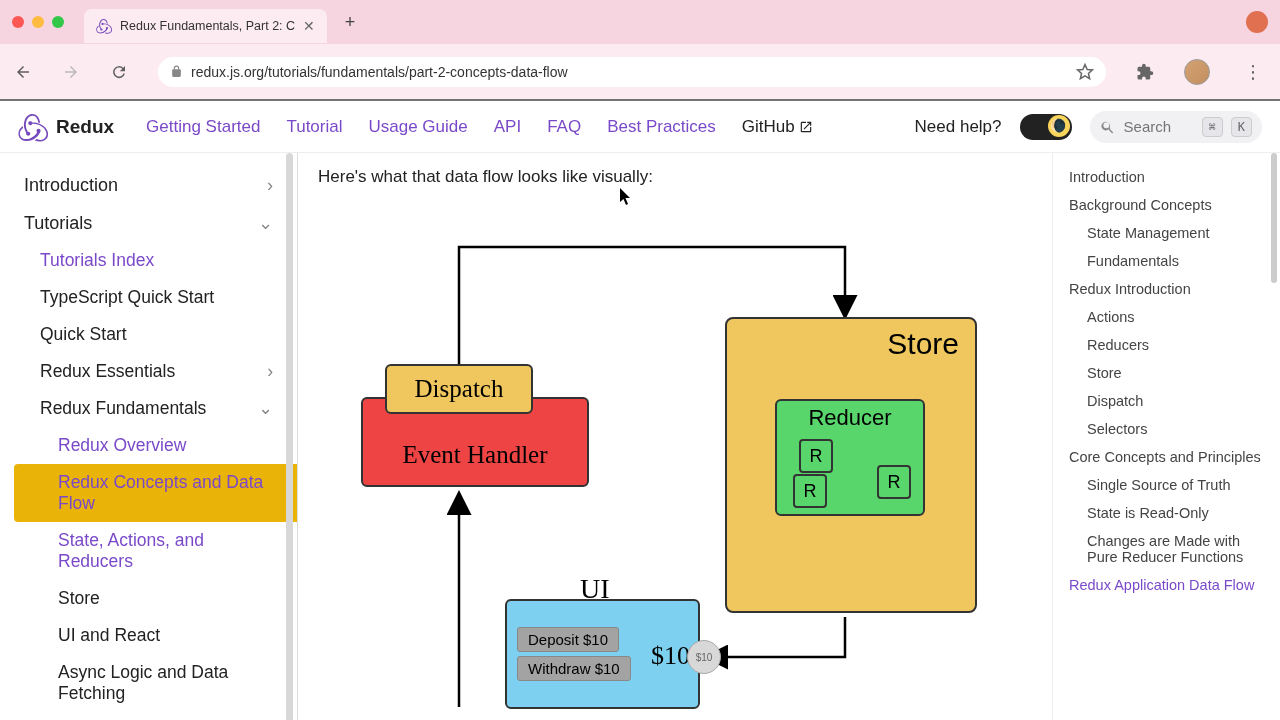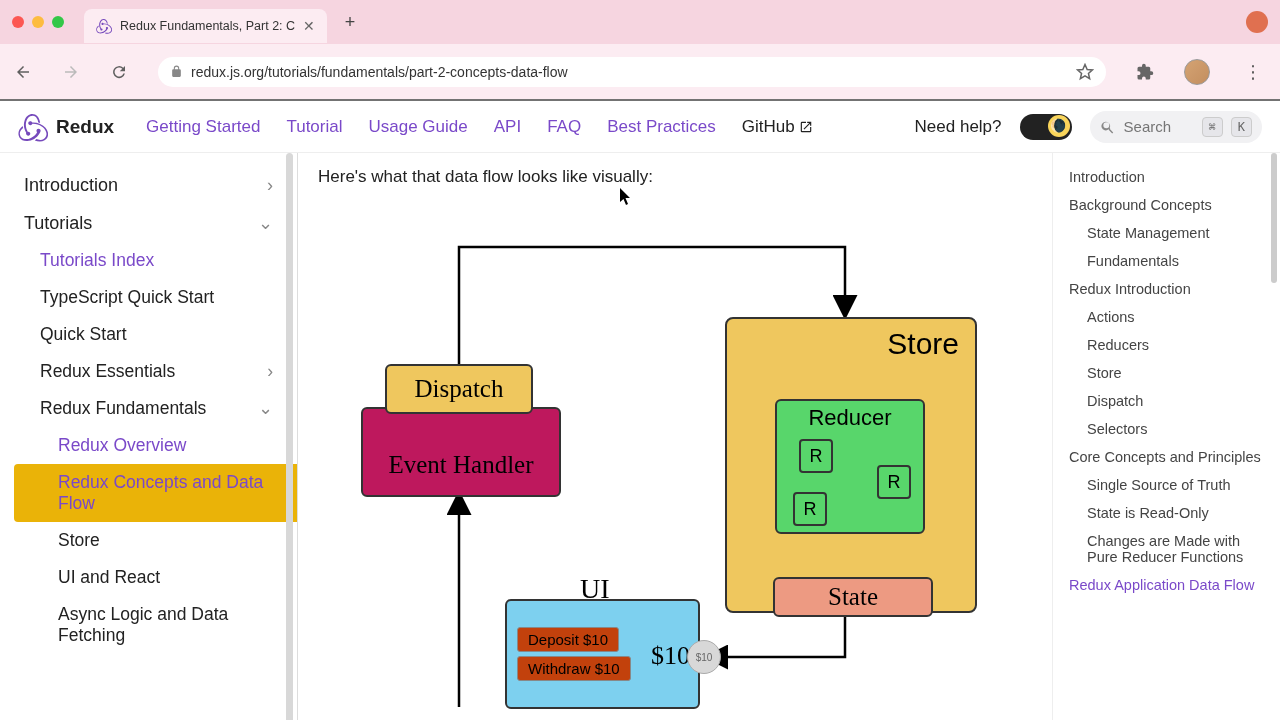--- a/index.html
+++ b/index.html
@@ -57,29 +57,29 @@
 .side-item.active { background: #eab308; color: #7a49c9; }
 .chev { color: #888; }
 
 .main { flex: 1; padding: 14px 20px 0 20px; overflow: hidden; position: relative; }
 .intro-text { font-size: 17px; color: #222; margin-bottom: 2px; }
 
 
 .diagram { position: relative; width: 700px; height: 520px; margin: 20px auto 0; }
 .dg-box { position: absolute; border-radius: 6px; display: flex; flex-direction: column; align-items: center; justify-content: center; font-family: Georgia, serif; }
 .dg-dispatch { left: 60px; top: 157px; width: 148px; height: 50px; background: #efc75e; border: 2px solid #333; font-size: 25px; z-index: 3; }
-.dg-evhandler { left: 36px; top: 200px; width: 200px; height: 90px; background: #be185d; border: 2px solid #333; font-size: 25px; z-index: 2; }
+.dg-evhandler { left: 36px; top: 190px; width: 228px; height: 90px; background: #ef4444; border: 2px solid #333; font-size: 25px; z-index: 2; }
 .dg-store { left: 400px; top: 110px; width: 252px; height: 296px; background: #efc75e; border: 2px solid #333; border-radius: 8px; z-index: 1; }
 .dg-store-label { position: absolute; right: 16px; top: 8px; font-size: 30px; }
-.dg-reducer { left: 450px; top: 192px; width: 150px; height: 135px; background: #58d66b; border: 2px solid #333; font-size: 22px; z-index: 2; justify-content: flex-start; padding-top: 4px; }
+.dg-reducer { left: 450px; top: 192px; width: 150px; height: 117px; background: #58d66b; border: 2px solid #333; font-size: 22px; z-index: 2; justify-content: flex-start; padding-top: 4px; }
 .dg-r { width: 34px; height: 34px; background: #58d66b; border: 2px solid #333; border-radius: 4px; display: flex; align-items: center; justify-content: center; font-size: 18px; position: absolute; }
 .dg-state { left: 448px; top: 370px; width: 160px; height: 40px; background: #ed9a82; border: 2px solid #333; font-size: 25px; z-index: 2; }
 .dg-ui-label { left: 255px; top: 366px; position: absolute; font-size: 28px; font-family: Georgia, serif; }
 .dg-ui { left: 180px; top: 392px; width: 195px; height: 110px; background: #7dd0ef; border: 2px solid #333; border-radius: 6px; z-index: 2; padding: 14px 8px; }
-.dg-btn { background: #c2410c; border: 1px solid #888; border-radius: 3px; padding: 3px 10px; font-size: 15px; margin: 2px; font-family: -apple-system, sans-serif; }
+.dg-btn { background: #a3a3a3; border: 1px solid #888; border-radius: 3px; padding: 3px 10px; font-size: 15px; margin: 2px; font-family: -apple-system, sans-serif; }
 .dg-balance { position: absolute; right: 8px; top: 40px; font-size: 26px; font-family: Georgia, serif; }
 .dg-bubble { position: absolute; left: 362px; top: 433px; width: 34px; height: 34px; background: #d8d8d8; border-radius: 50%; border: 1px solid #aaa; display: flex; align-items: center; justify-content: center; font-size: 10px; z-index: 5; font-family: -apple-system, sans-serif; color:#666;}
 svg.conn { position: absolute; left:0; top:0; width: 700px; height: 550px; pointer-events:none; z-index: 0; }
 
 
 .toc { width: 228px; border-left: 1px solid #eee; padding: 10px 8px 10px 16px; overflow-y: auto; font-size: 14.5px; position:relative; }
 .toc::after{content:"";position:absolute;right:3px;top:0;width:6px;height:130px;background:#ccc;border-radius:3px;}
 .toc-item { padding: 6px 0; color: #444; cursor: pointer; }
 .toc-item.sub { padding-left: 18px; }
 .toc-item.active { color: #7a49c9; }
@@ -196,20 +196,21 @@
     <div class="side-item level2">
         <span>Redux Essentials</span>
         <span class="chev">›</span>
       </div>
     <div class="side-item level2">
         <span>Redux Fundamentals</span>
         <span class="chev">⌄</span>
       </div>
     <div class="side-item level3 link">Redux Overview</div>
     <div class="side-item level3 active">Redux Concepts and Data Flow</div>
+    <div class="side-item level3 link">State, Actions, and Reducers</div>
     <div class="side-item level3">Store</div>
     <div class="side-item level3">UI and React</div>
     <div class="side-item level3">Async Logic and Data Fetching</div>
   </div>
 
   <div class="main">
     <p class="intro-text">Here's what that data flow looks like visually:</p>
     <div class="diagram">
       <svg class="conn">
         <defs>
@@ -236,21 +237,20 @@
           <span class="dg-store-label">Store</span>
         </div>
       <div class="dg-box dg-evhandler" style="justify-content:flex-end;padding-bottom:16px;">Event Handler</div>
       <div class="dg-box dg-dispatch">Dispatch</div>
       <div class="dg-box dg-reducer">
         <span>Reducer</span>
         <div class="dg-r" style="left:22px;top:38px;">R</div>
         <div class="dg-r" style="right:12px;top:64px;">R</div>
         <div class="dg-r" style="left:16px;bottom:6px;">R</div>
       </div>
-      <div class="dg-box dg-state">State</div>
       <span class="dg-ui-label">UI</span>
       <div class="dg-box dg-ui" style="align-items:flex-start;">
         <div class="dg-btn">Deposit $10</div>
         <div class="dg-btn">Withdraw $10</div>
         <span class="dg-balance">$10</span>
       </div>
       <div class="dg-bubble">$10</div>
     </div>
   </div>
 

